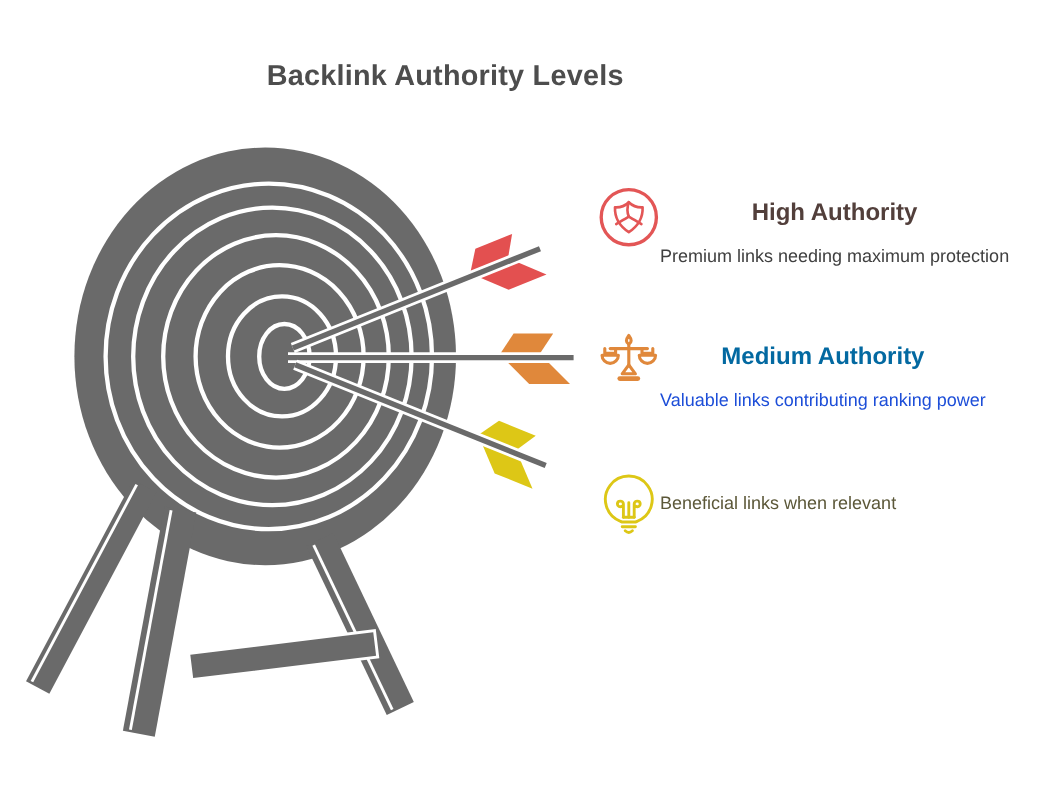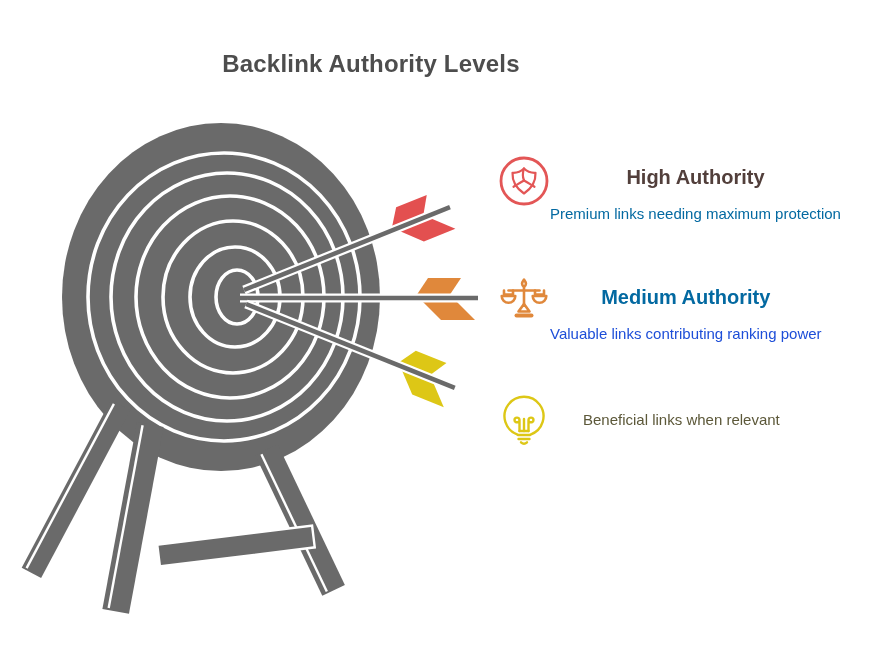--- a/index.html
+++ b/index.html
@@ -11,23 +11,23 @@
     position:absolute;top:50px;left:0;width:742px;text-align:center;
     font-size:24px;font-weight:bold;color:#4d4d4d;letter-spacing:.2px;
   }
   .illustration{position:absolute;left:0;top:0;width:886px;height:664px;}
   .item{position:absolute;left:498px;display:flex;align-items:flex-start;width:380px;text-align:center;}
   .item .icon-wrap{width:52px;height:52px;flex:0 0 52px;}
   .item .texts{padding-top:0;}
   .item h2{margin:10px 0 0 0;font-size:20px;font-weight:bold;line-height:24px;}
   .item p{margin:16px 0 0 0;font-size:15px;line-height:18px;}
   .item-1{top:155px;} .item-2{top:275px;} .item-3{top:395px;}
-  .item-1 h2{color:#523f3b;} .item-1 p{color:#0369a1;}
+  .item-1 h2{color:#523f3b;} .item-1 p{color:#404040;}
   .item-2 h2{color:#0369a1;} .item-2 p{color:#1d4ed8;}
-  .item-3 h2{color:#4a4632;} .item-3 p{color:#5c5839;margin-left:33px;}
+  .item-3 h2{color:#4a4632;} .item-3 p{color:#5c5839;}
 </style>
 </head>
 <body>
 
 <svg class="illustration" viewBox="0 0 886 664" aria-hidden="true">
 
   <g>
     <ellipse cx="221" cy="297" rx="159" ry="174" fill="#6a6a6a"></ellipse>
 
     <ellipse cx="224" cy="297" rx="136" ry="144" fill="none" stroke="#ffffff" stroke-width="3.6"></ellipse>

